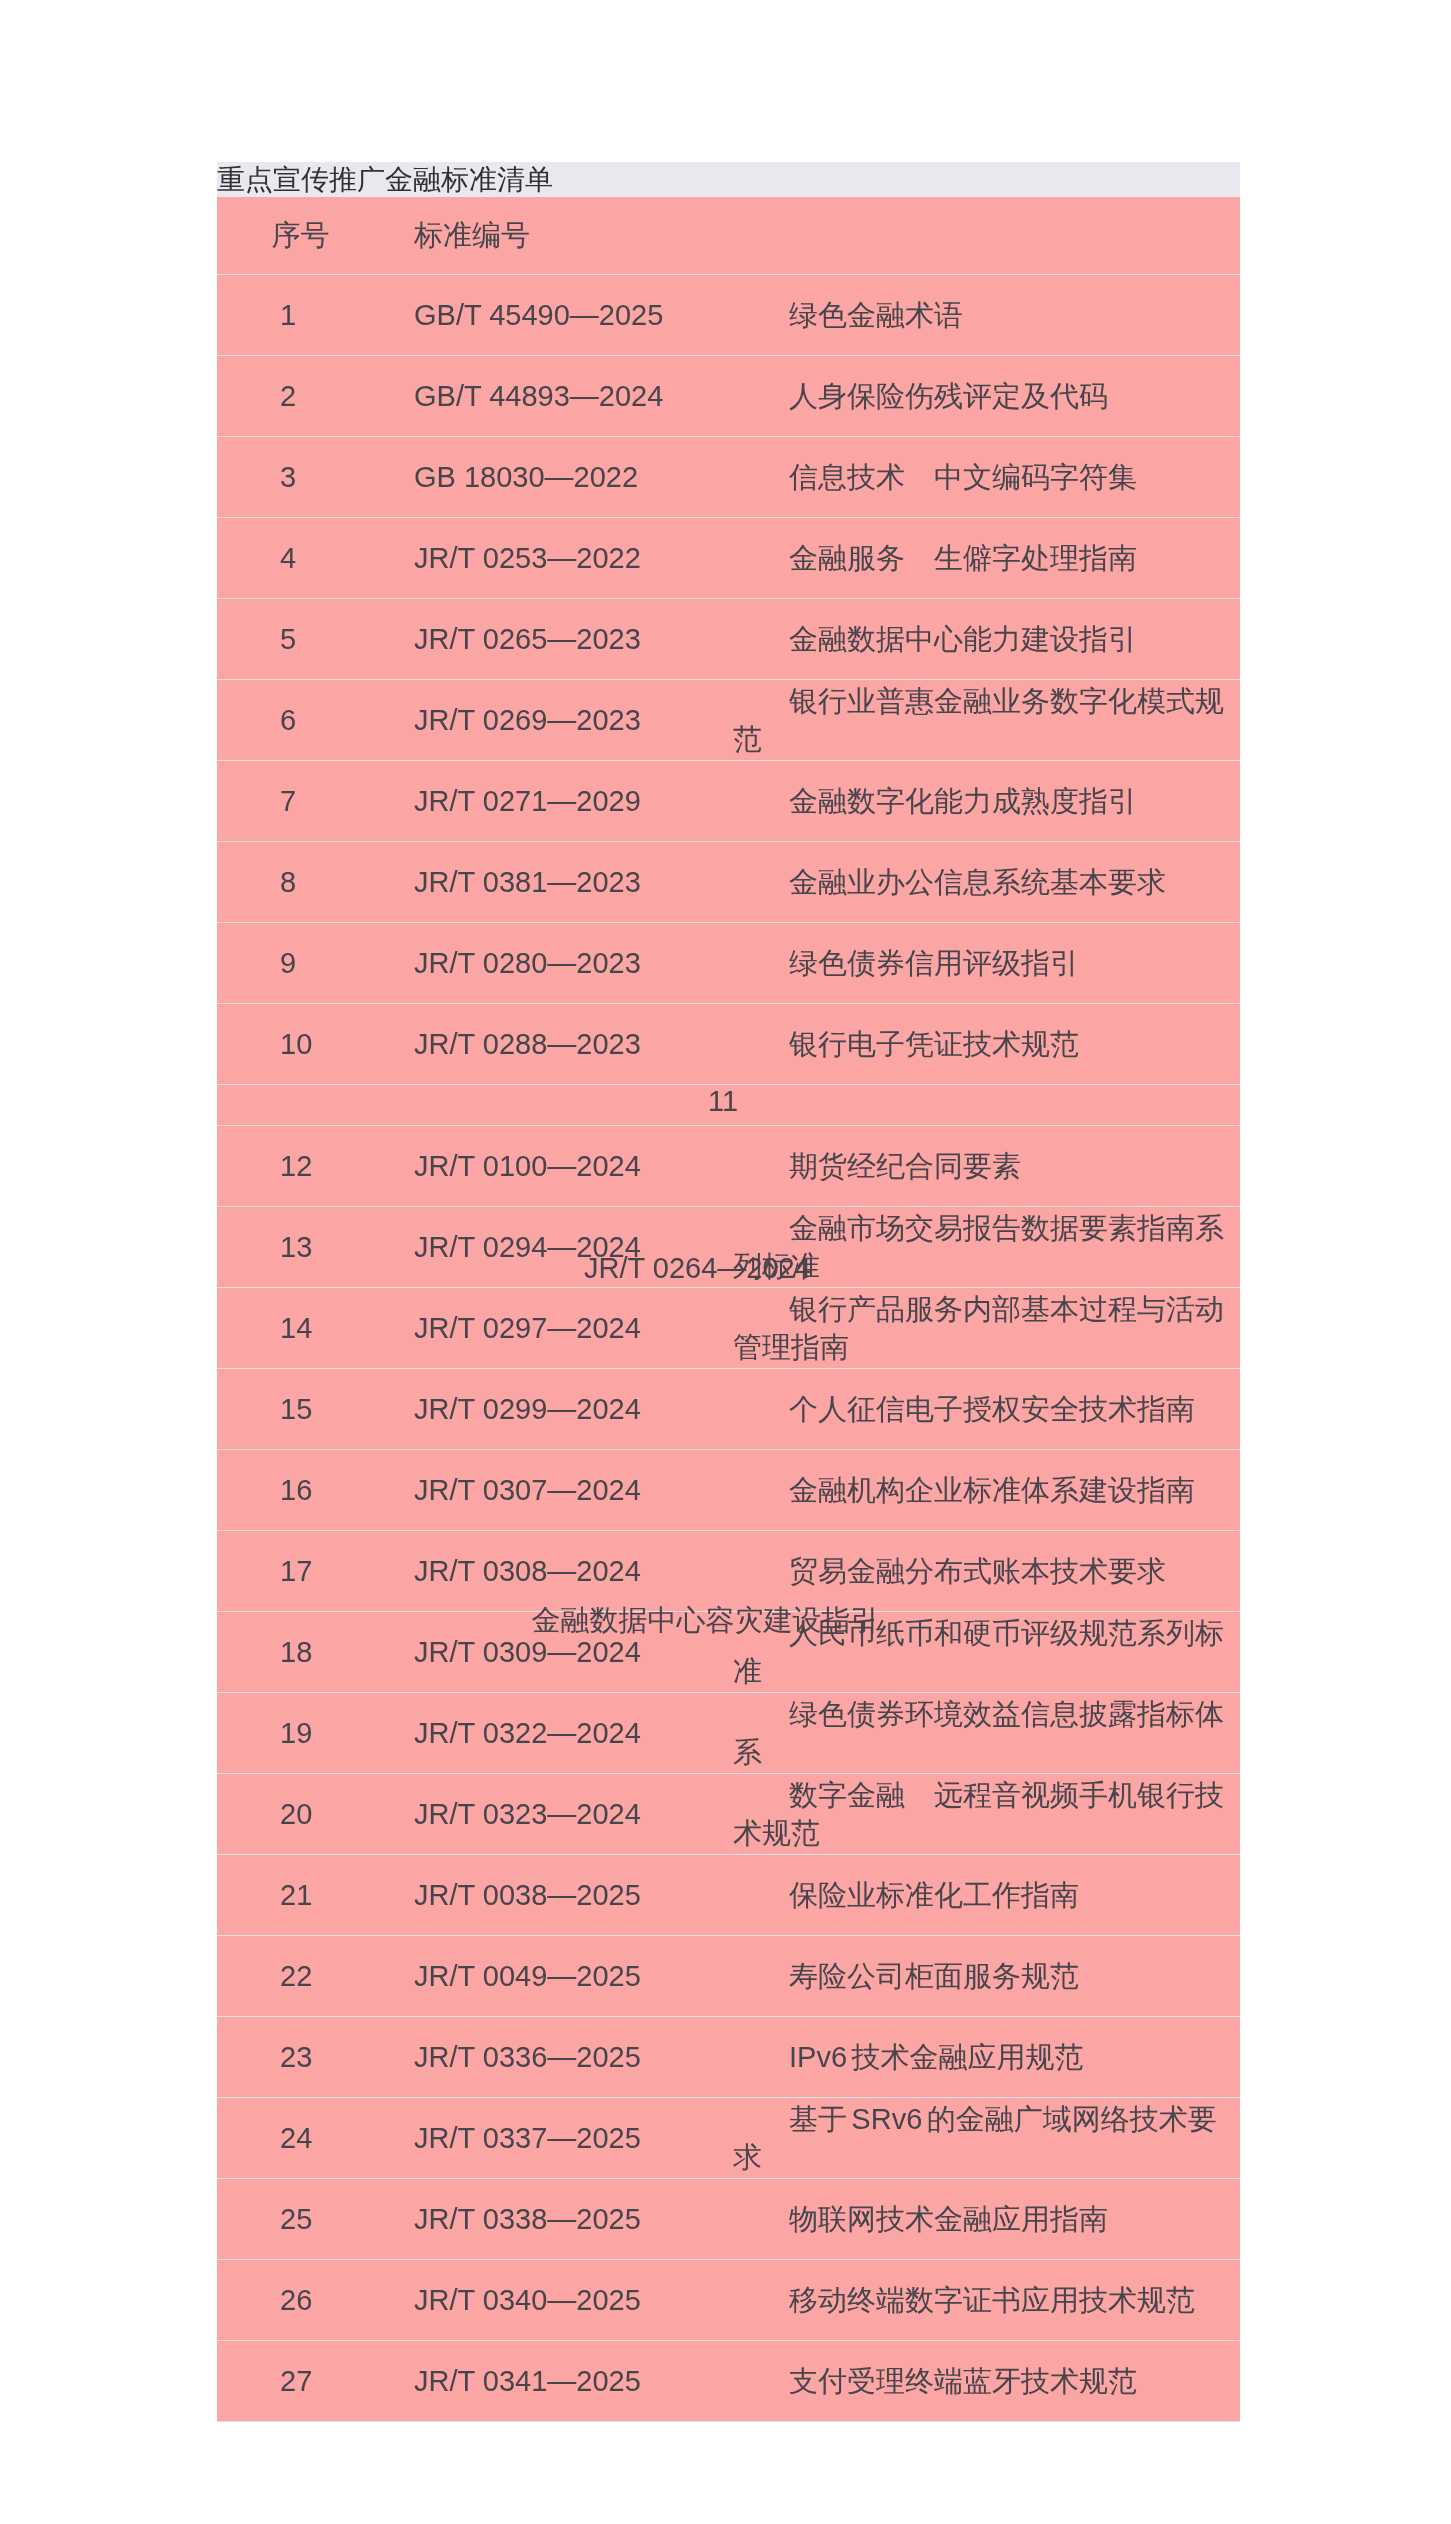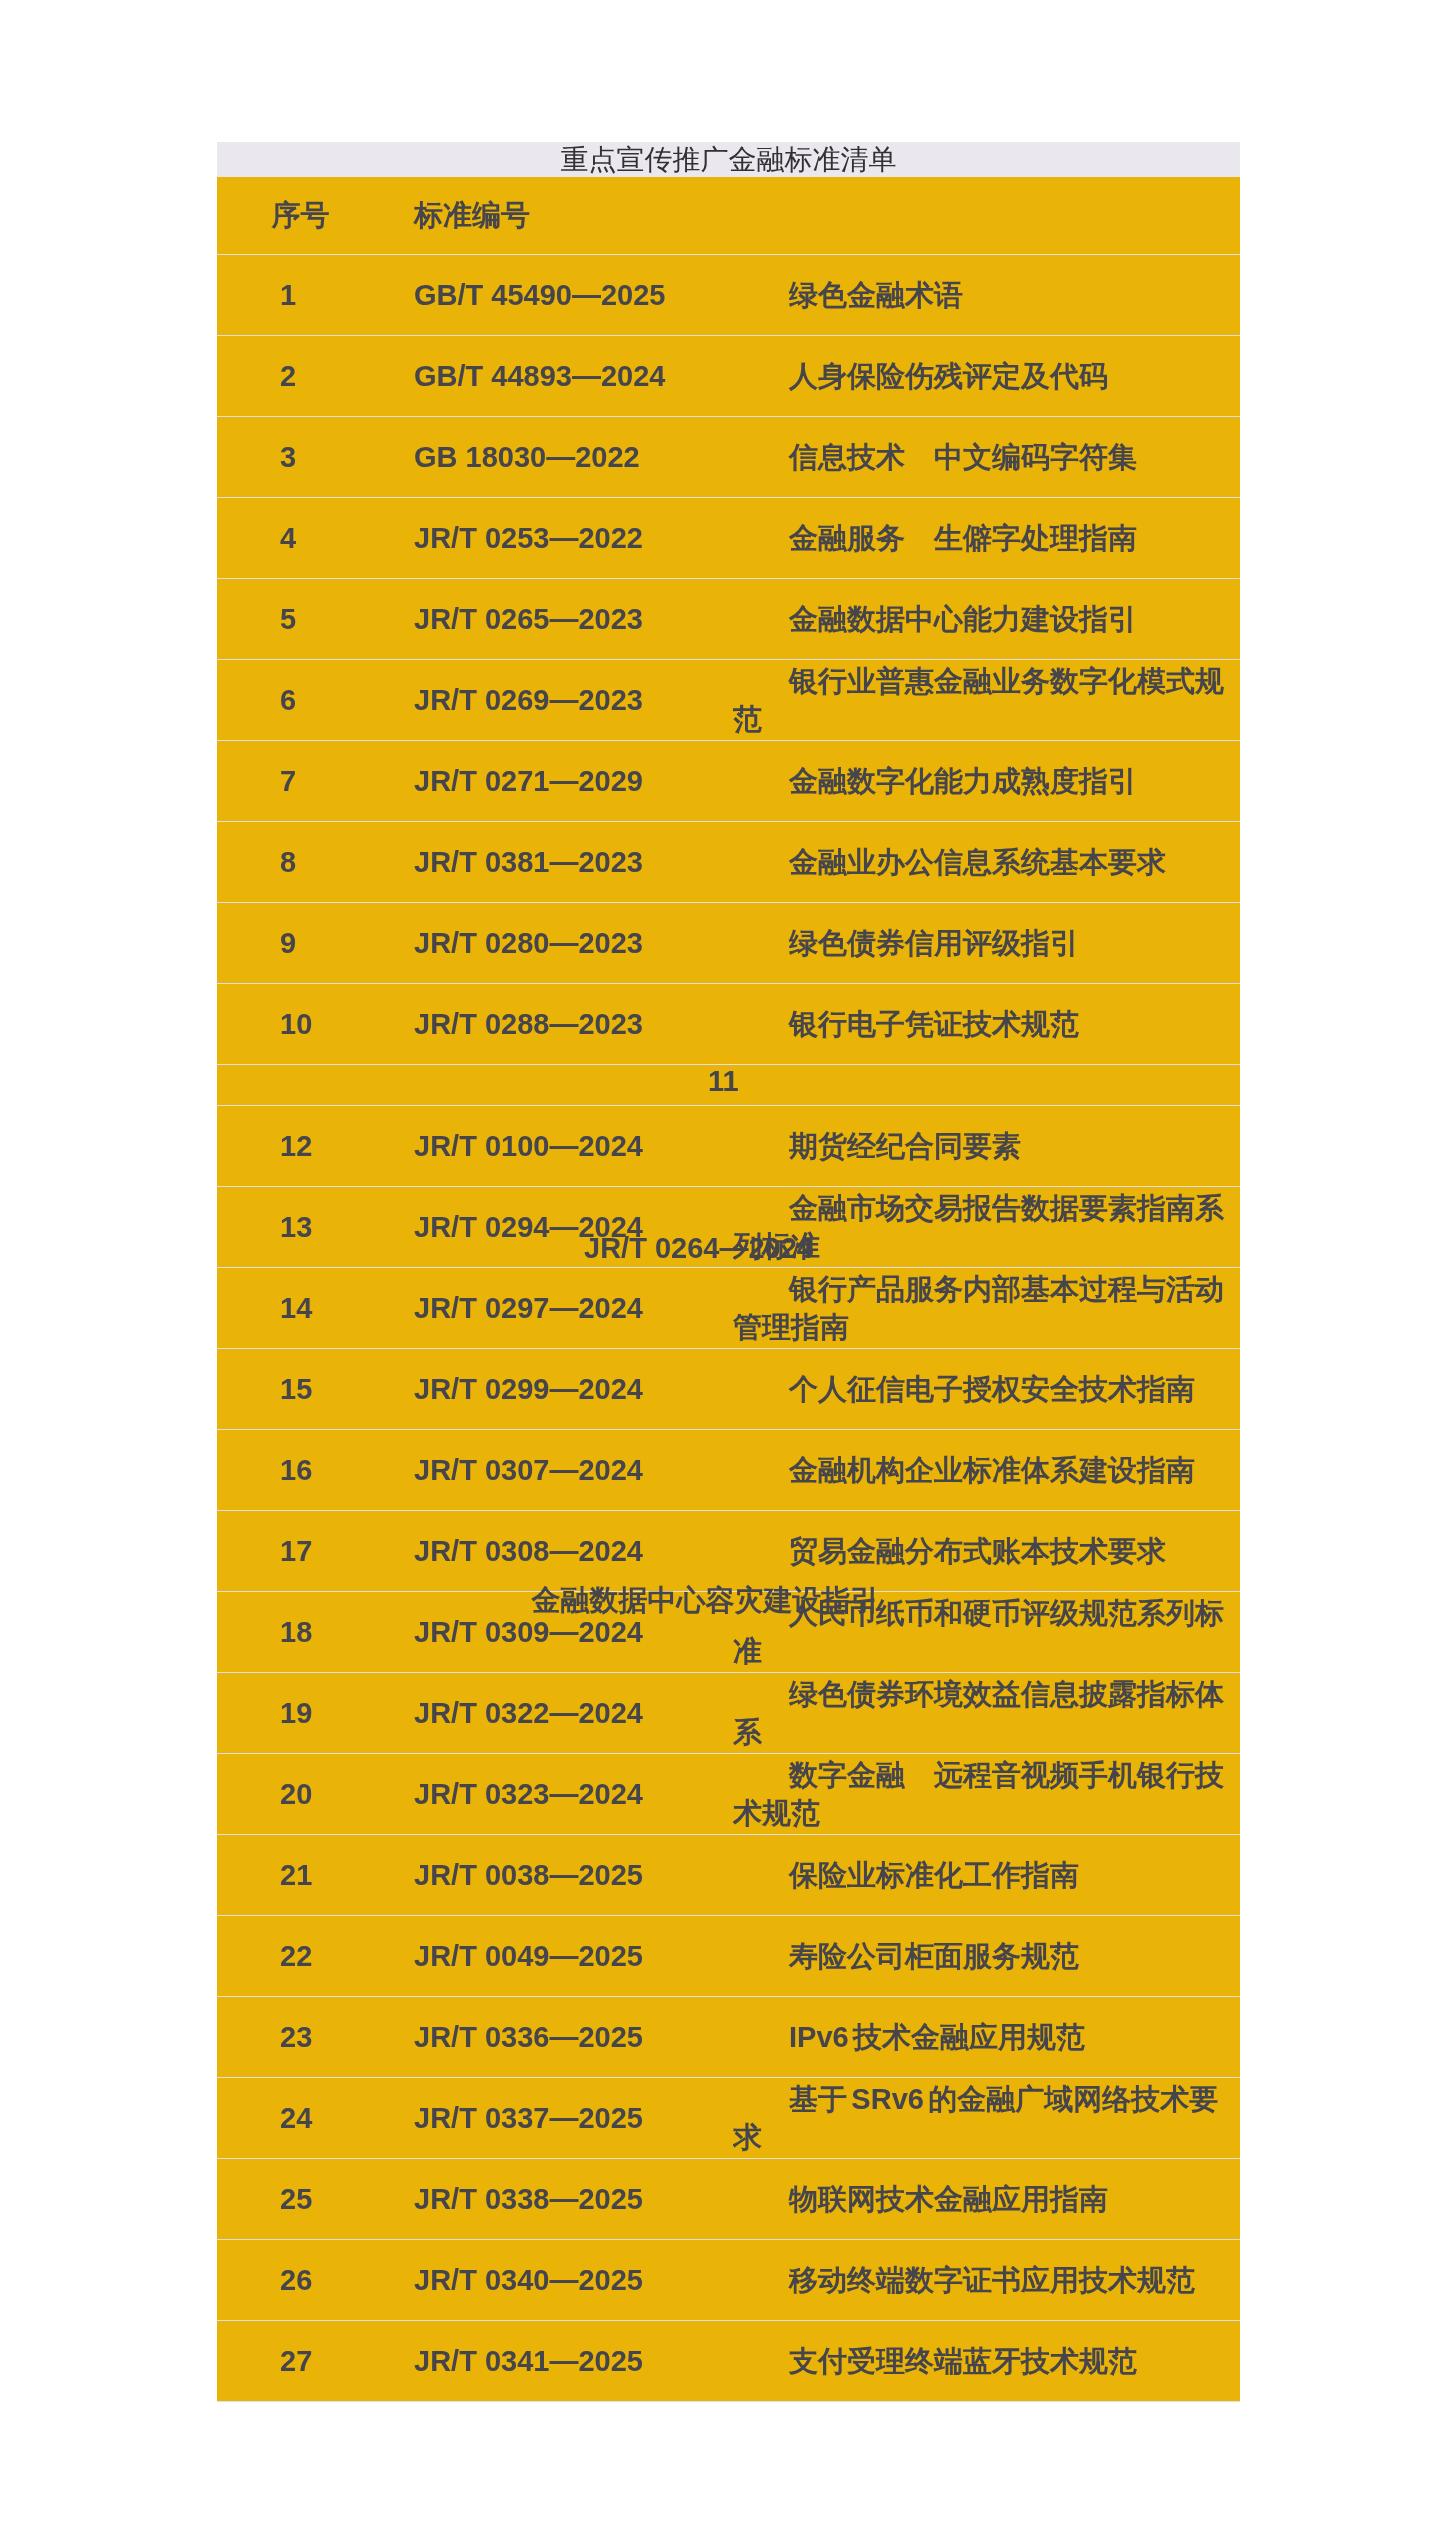--- a/index.html
+++ b/index.html
@@ -22,32 +22,31 @@
     left: 217px;
     top: 142px;
     width: 1023px;
     font-size: 29px;
     color: #45454b;
   }
   .title-bar {
     height: 35px;
     line-height: 35px;
     background: #ebe7ee;
-    text-align: center;
     color: #303035;
     font-size: 28px;
     overflow: hidden;
     white-space: nowrap;
+    margin-top: 20px;
   }
   .header-row, .row {
     display: flex;
     align-items: center;
-    background: #eab308;
+    background: #fca5a5;
     border-bottom: 0.9px solid #e2dfe5;
-    font-weight: bold;
   }
   .header-row { height: 78px; }
   .row { height: 81px; }
   
   #rows .row:nth-child(11) { height: 41px; flex-direction: column; }
   .cell {
     overflow: hidden;
   }
   .col-num {
     width: 167px;

